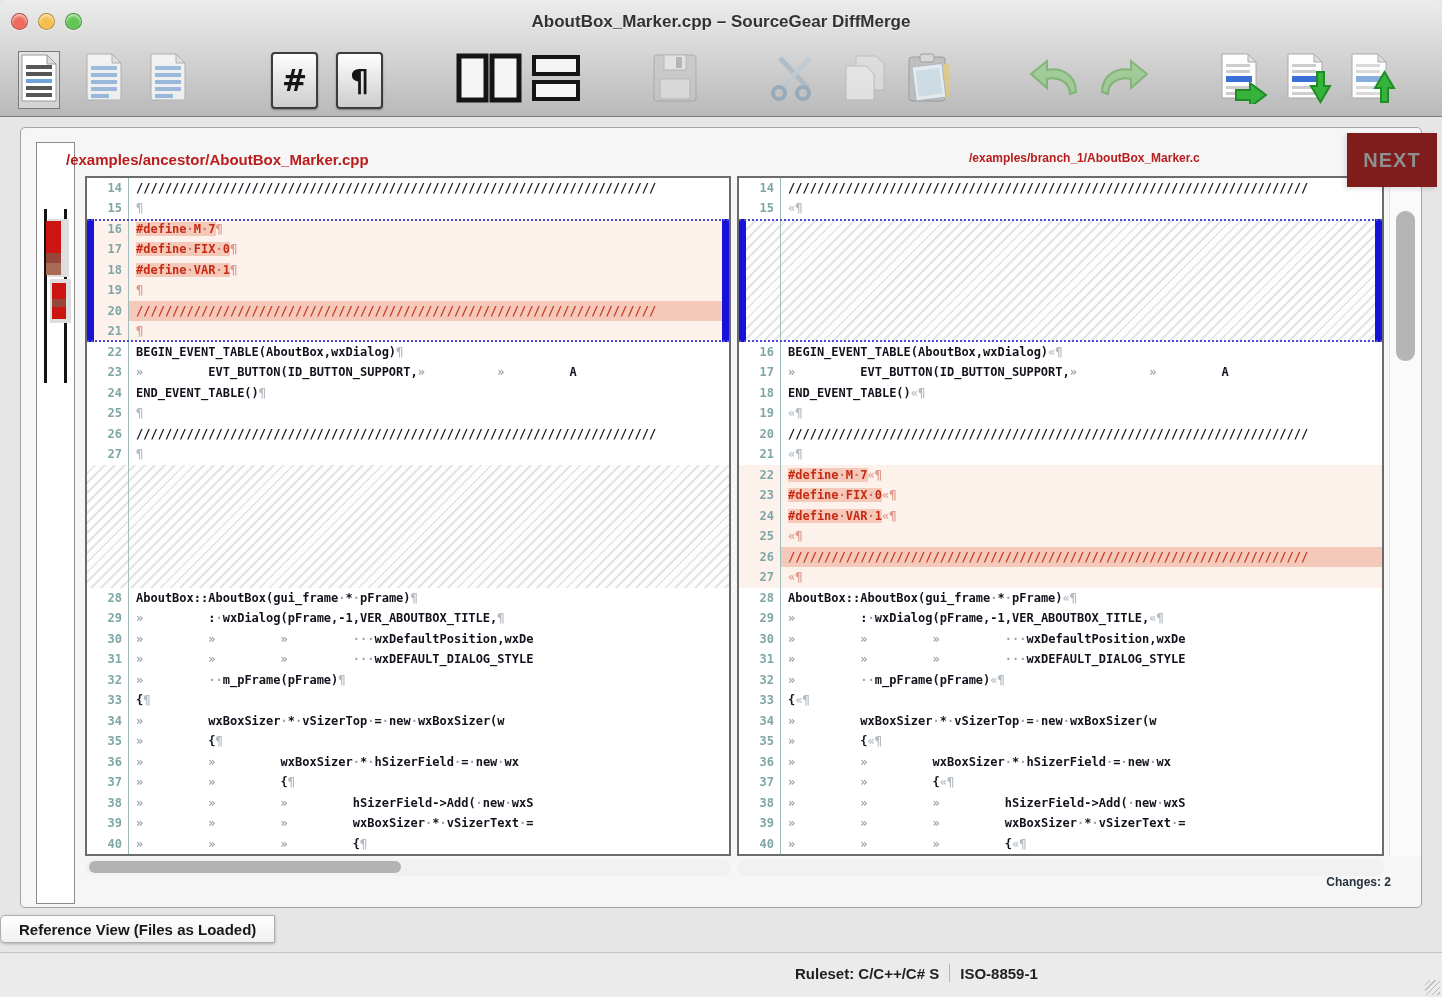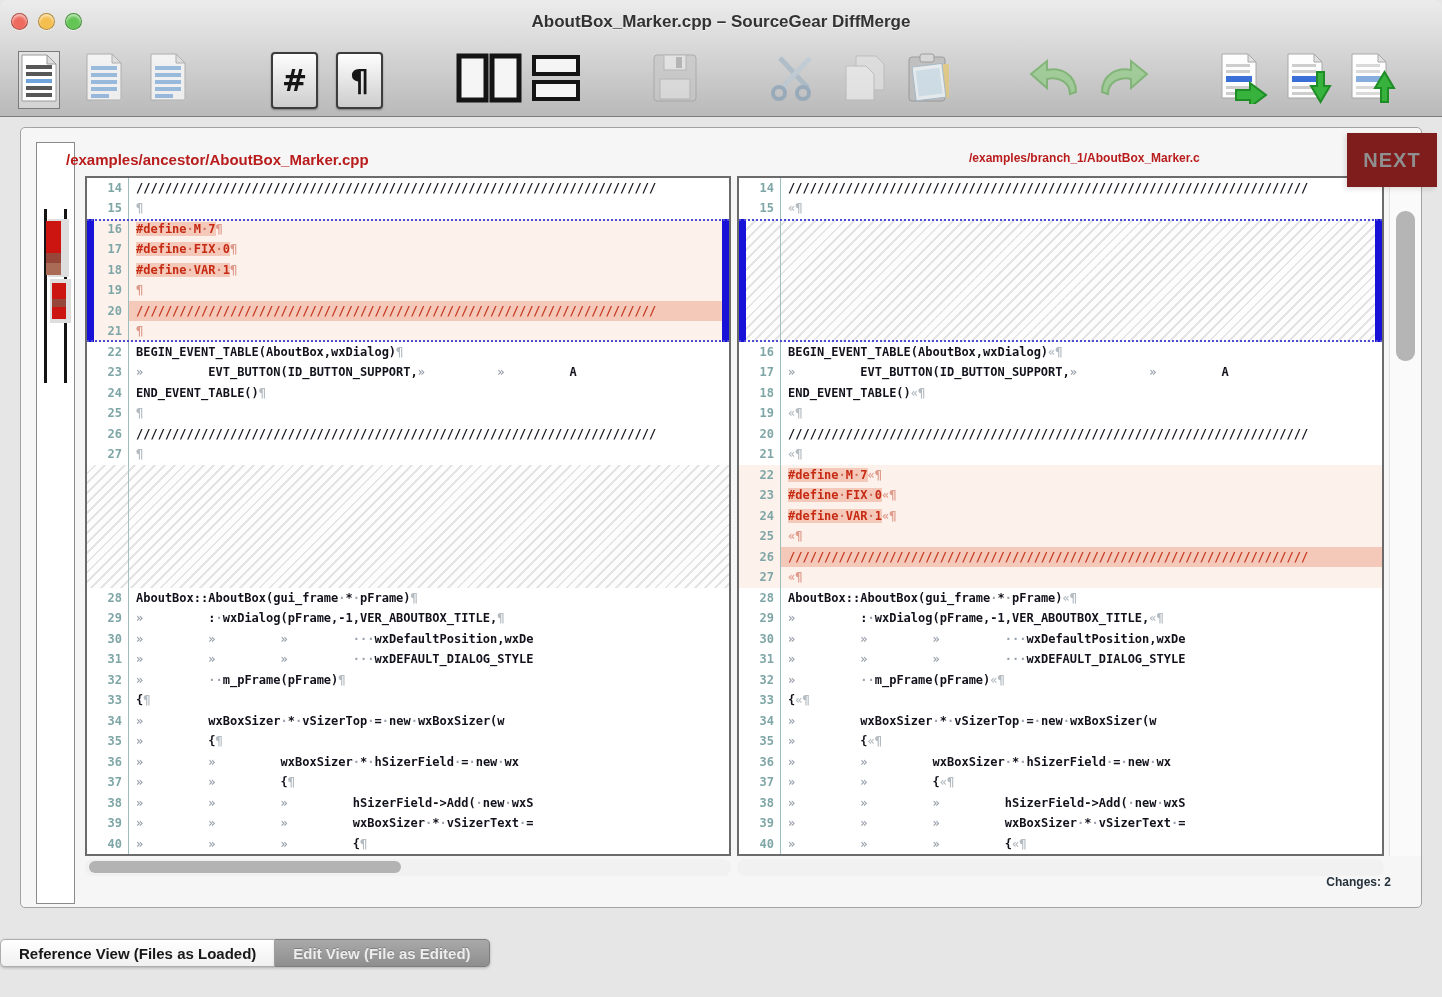--- a/index.html
+++ b/index.html
@@ -81,21 +81,21 @@
   .vscroll { position:absolute; left:1368px; top:48px; width:32px; height:680px; background:#fafafa; border-left:1px solid #e0e0e0; }
   .vthumb { position:absolute; left:6px; top:35px; width:19px; height:150px; background:#b5b5b5; border-radius:9px; }
 
   .changes { position:absolute; right:30px; top:747px; font-size:12px; font-weight:bold; color:#26323c; }
 
   .next-btn { position:absolute; left:1347px; top:133px; width:90px; height:54px; background:#7f1d1d;
               display:flex; align-items:center; justify-content:center; z-index:50;
               font-size:20px; font-weight:bold; color:#8f8f8f; letter-spacing:1px;
               box-shadow:-2px 2px 5px rgba(0,0,0,.12); }
 
-  .tabbar { position:absolute; top:915px; left:0; right:17px; display:flex; justify-content:flex-start;margin-top:24px; }
+  .tabbar { position:absolute; top:915px; left:0; right:17px; display:flex; justify-content:space-between; }
   .tab { height:28px; line-height:27px; padding:0 18px; font-size:15px; font-weight:bold; white-space:nowrap; }
   .tab-active { background:linear-gradient(#ffffff,#f0f0f0); color:#181818; border:1px solid #adadad;
                 border-radius:5px 0 0 5px; box-shadow:0 1px 3px rgba(0,0,0,.25); }
   .tab-inactive { background:linear-gradient(#a9a9a9,#8e8e8e); color:#ededed; border:1px solid #7f7f7f;
                   border-left:none; border-radius:0 5px 5px 0; text-shadow:0 -1px 0 rgba(0,0,0,.2);
                   box-shadow:0 1px 3px rgba(0,0,0,.25); }
 
   .statusbar { position:absolute; left:0; right:0; top:952px; height:45px; background:#ebebeb;
                border-top:1px solid #c4c4c4; }
   .status-fields { position:absolute; left:795px; top:11px; display:flex; align-items:center;
@@ -404,17 +404,24 @@
       <div class="vthumb"></div>
     </div>
 
     <div class="changes">Changes: 2</div>
   </div>
 
   <div class="next-btn">NEXT</div>
 
   <div class="tabbar">
     <div class="tab tab-active">Reference View (Files as Loaded)</div>
-    <div class="tab tab-inactive">Edit View (File as Edited)</div>
   </div>
 
+  <div class="statusbar">
+    <div class="status-fields">
+      <span>Ruleset: C/C++/C# S</span>
+      <span class="status-div"></span>
+      <span>ISO-8859-1</span>
+    </div>
+    <div class="grip"></div>
+  </div>
 
 </div>
 
 </body></html>

